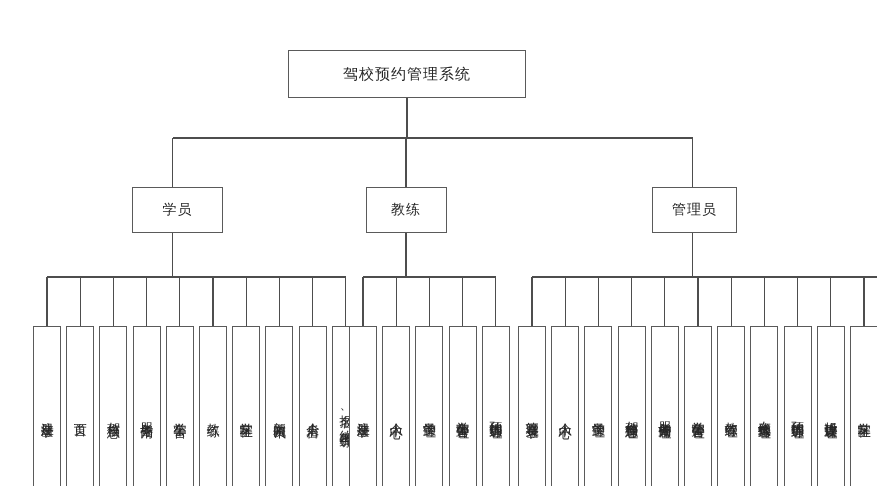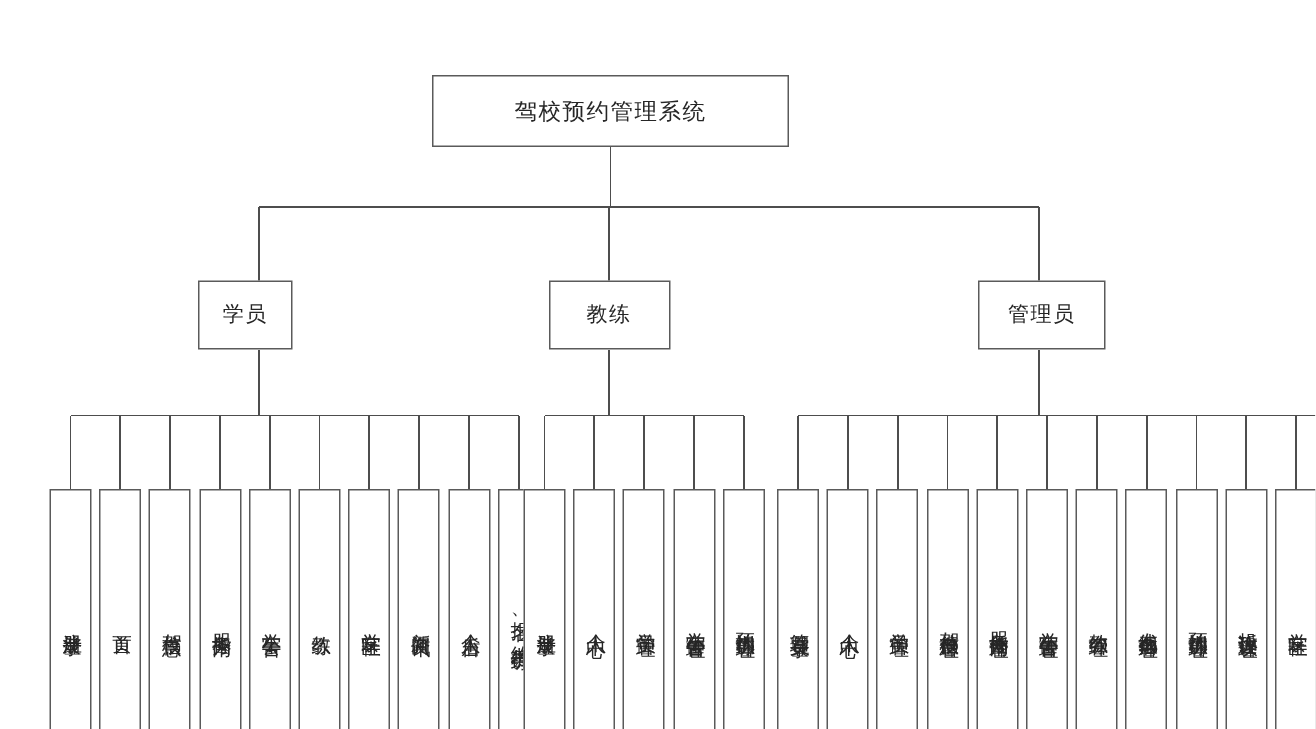--- a/index.html
+++ b/index.html
@@ -103,21 +103,21 @@
         <line x1="830.8" y1="237" x2="830.8" y2="286"></line>
         <line x1="864" y1="237" x2="864" y2="286"></line>
         <line x1="897.2" y1="237" x2="897.2" y2="286"></line>
       </g>
   </svg>
 
   <div id="nodes">
       <div class="node root" style="left: 288px; top: 10px; width: 238px; height: 48px;">
         <span>驾校预约管理系统</span>
       </div>
-      <div class="node level2" style="left: 132px; top: 147px; width: 63px; height: 46px;">
+      <div class="node level2" style="left: 132px; top: 147px; width: 91px; height: 46px;">
         <span>学员</span>
       </div>
       <div class="node leaf" style="left: 33px; top: 286px; width: 28px; height: 176px;">
         <span class="leaf-text">注册登录</span>
       </div>
       <div class="node leaf" style="left: 66.2px; top: 286px; width: 28px; height: 176px;">
         <span class="leaf-text">首页</span>
       </div>
       <div class="node leaf" style="left: 99.4px; top: 286px; width: 28px; height: 176px;">
         <span class="leaf-text">驾校信息</span>

